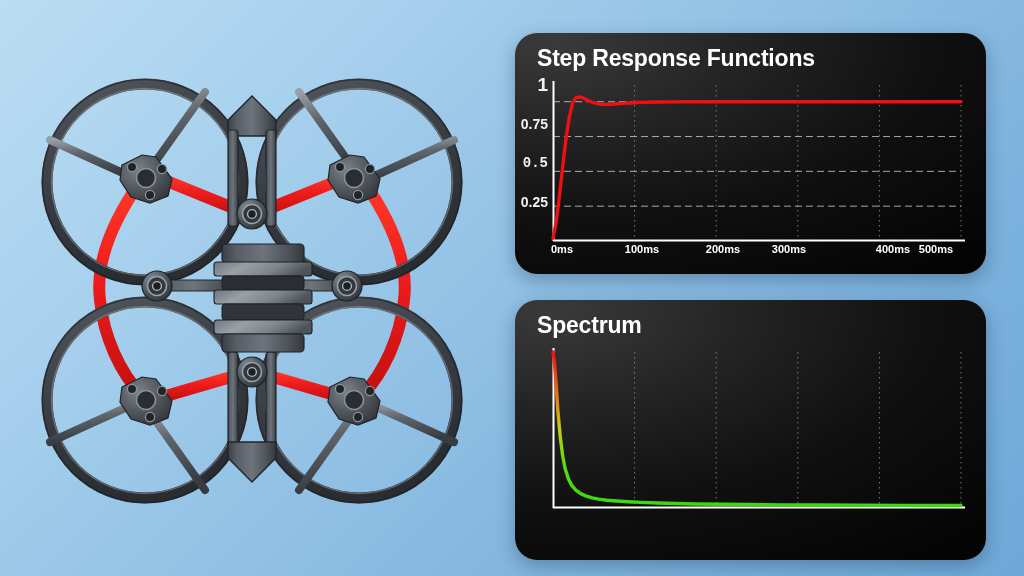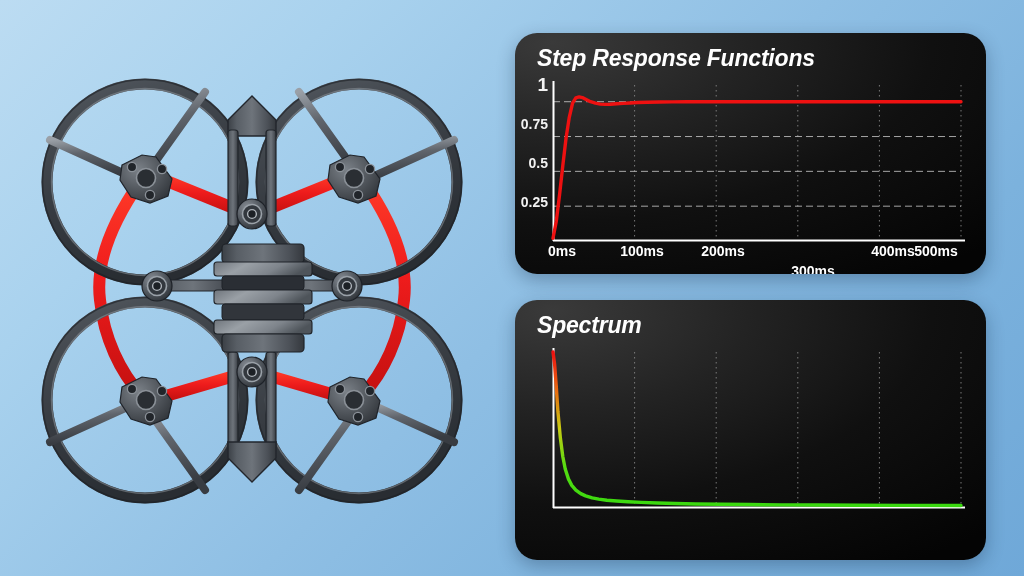--- a/index.html
+++ b/index.html
@@ -30,21 +30,20 @@
   #card-spectrum { left:515px; top:300px; width:471px; height:260px; }
 
   .card-title {
     position:absolute;
     left:22px; top:12px;
     color:#ffffff;
     font-size:23px;
     font-weight:bold;
     letter-spacing:-0.2px;
     white-space:nowrap;
-    font-style:italic;
   }
 
   .plot {
     position:absolute;
     left:38px;
     width:408px;
   }
   #plot-step     { top:52px;  height:156px; }
   #plot-spectrum { top:52px;  height:156px; }
 
@@ -59,21 +58,21 @@
     white-space:nowrap;
   }
   .ylab.big { font-size:19px; }
 
   
   .xlabels { position:absolute; left:0; width:471px; height:22px; }
   #xlabels-step     { top:210px; }
   #xlabels-spectrum { top:210px; }
   .xlab {
     position:absolute;
-    color:#ffffff; font-size:14px; font-weight:bold;
+    color:#ffffff; font-size:11px; font-weight:bold;
     transform: translateX(-50%);
     white-space:nowrap;
   }
 </style>
 </head>
 <body>
 
 <div id="drone-panel">
   <svg id="drone-svg" viewBox="0 0 500 576">
     <defs>
@@ -221,21 +220,21 @@
     </g>
   </svg>
 </div>
 
 <div class="card" id="card-step">
   <div class="card-title">Step Response Functions</div>
 
   <div class="ylabels">
     <div class="ylab big" style="top:0%;">1</div>
     <div class="ylab" style="top:25%;">0.75</div>
-    <div class="ylab" style="top:50%;">0.5</div>
+    <div class="ylab" style="top:50%;font-family:Liberation Mono, monospace;">0.5</div>
     <div class="ylab" style="top:75%;">0.25</div>
   </div>
 
   <div class="plot" id="plot-step">
     <svg class="plot-svg" id="svg-step" viewBox="0 0 408 156" preserveAspectRatio="none">
         <line x1="81.60000000000001" y1="0" x2="81.60000000000001" y2="156" stroke="#8b8b8b" stroke-width="1" stroke-dasharray="1.5 3.5" stroke-opacity="0.85"></line>
         <line x1="163.20000000000002" y1="0" x2="163.20000000000002" y2="156" stroke="#8b8b8b" stroke-width="1" stroke-dasharray="1.5 3.5" stroke-opacity="0.85"></line>
         <line x1="244.79999999999998" y1="0" x2="244.79999999999998" y2="156" stroke="#8b8b8b" stroke-width="1" stroke-dasharray="1.5 3.5" stroke-opacity="0.85"></line>
         <line x1="326.40000000000003" y1="0" x2="326.40000000000003" y2="156" stroke="#8b8b8b" stroke-width="1" stroke-dasharray="1.5 3.5" stroke-opacity="0.85"></line>
         <line x1="408" y1="0" x2="408" y2="156" stroke="#8b8b8b" stroke-width="1" stroke-dasharray="1.5 3.5" stroke-opacity="0.85"></line>
@@ -246,21 +245,21 @@
         <line x1="0.5" y1="-4" x2="0.5" y2="156" stroke="#ffffff" stroke-width="2"></line>
         <line x1="0" y1="155.5" x2="412" y2="155.5" stroke="#ffffff" stroke-width="2"></line>
         <path d="M 0.00,153.21 L 3.26,136.50 L 6.53,110.04 L 9.79,80.79 L 13.06,52.93 L 16.32,32.04 L 19.58,18.11 L 22.85,12.81 L 26.11,11.84 L 29.38,12.54 L 32.64,14.21 L 37.54,16.71 L 42.43,18.11 L 47.33,19.08 L 52.22,19.36 L 57.12,19.22 L 63.65,18.80 L 70.18,18.39 L 76.70,17.97 L 84.86,17.55 L 94.66,17.27 L 106.08,16.99 L 119.14,16.85 L 133.82,16.71 L 150.14,16.71 L 168.10,16.71 L 187.68,16.71 L 208.90,16.71 L 231.74,16.71 L 256.22,16.71 L 282.34,16.71 L 310.08,16.71 L 339.46,16.71 L 370.46,16.71 L 408.00,16.71" fill="none" stroke="#ee1111" stroke-width="3.4" stroke-linejoin="round" stroke-linecap="round" vector-effect="non-scaling-stroke"></path>
       </svg>
   </div>
 
   <div class="xlabels" id="xlabels-step">
     <div class="xlab" style="left:47px;">0ms</div>
     <div class="xlab" style="left:127px;">100ms</div>
     <div class="xlab" style="left:208px;">200ms</div>
-    <div class="xlab" style="left:298px;margin-top:20px;">300ms</div>
+    <div class="xlab" style="left:274px;">300ms</div>
     <div class="xlab" style="left:378px;">400ms</div>
     <div class="xlab" style="left:421px;">500ms</div>
   </div>
 </div>
 
 <div class="card" id="card-spectrum">
   <div class="card-title">Spectrum</div>
 
   <div class="plot" id="plot-spectrum">
     <svg class="plot-svg" id="svg-spectrum" viewBox="0 0 408 156" preserveAspectRatio="none">

